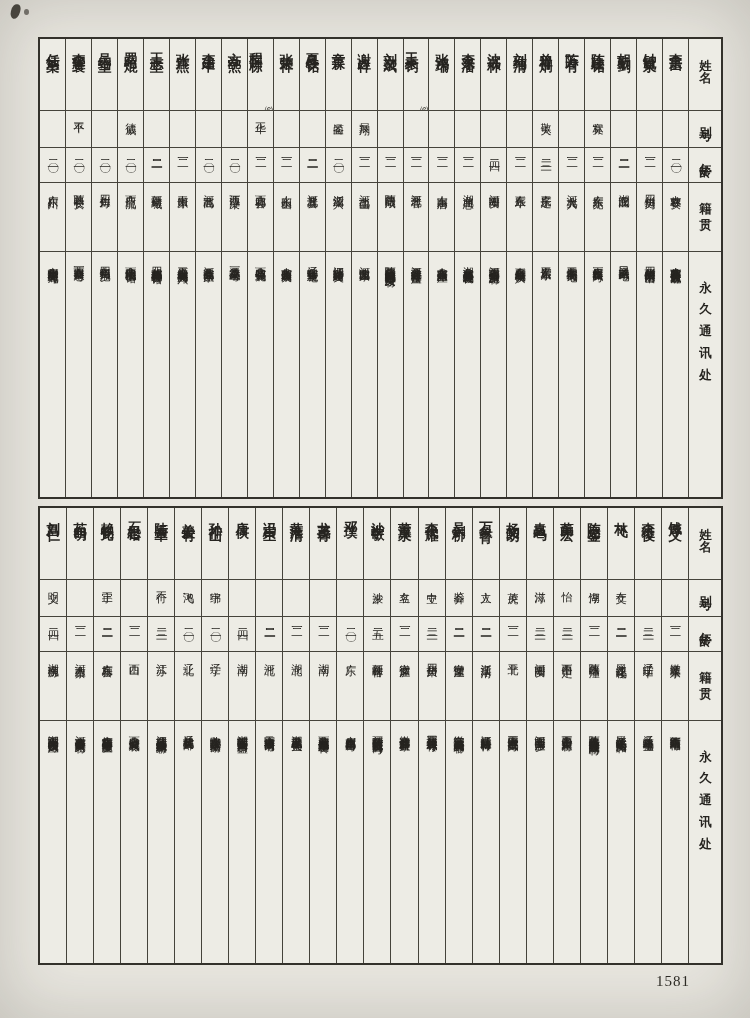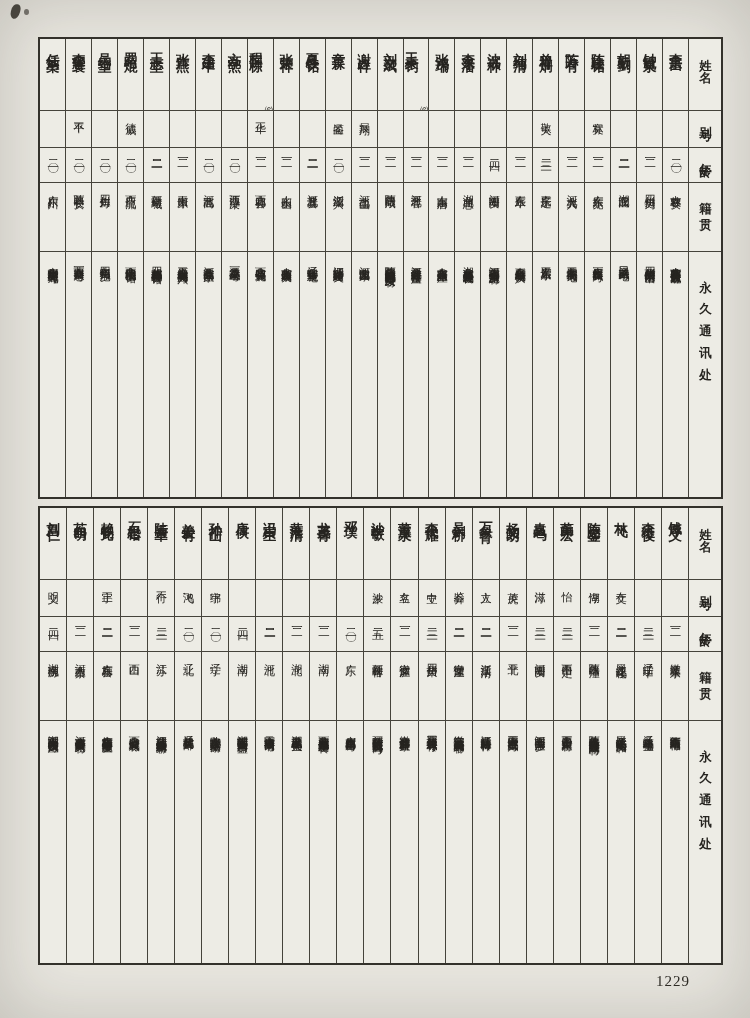--- a/index.html
+++ b/index.html
@@ -1007,14 +1007,14 @@
     </div>
     <div class="cell cell-native">
       <span class="v native">湖南桃源</span>
     </div>
     <div class="cell cell-addr">
       <span class="v addr">湖南耒阳南外松茂发堂一四八号</span>
     </div>
   </div>
     </section>
 
-  <div class="page-number">1229</div>
+  <div class="page-number">1581</div>
 </div>
 
 </body></html>

